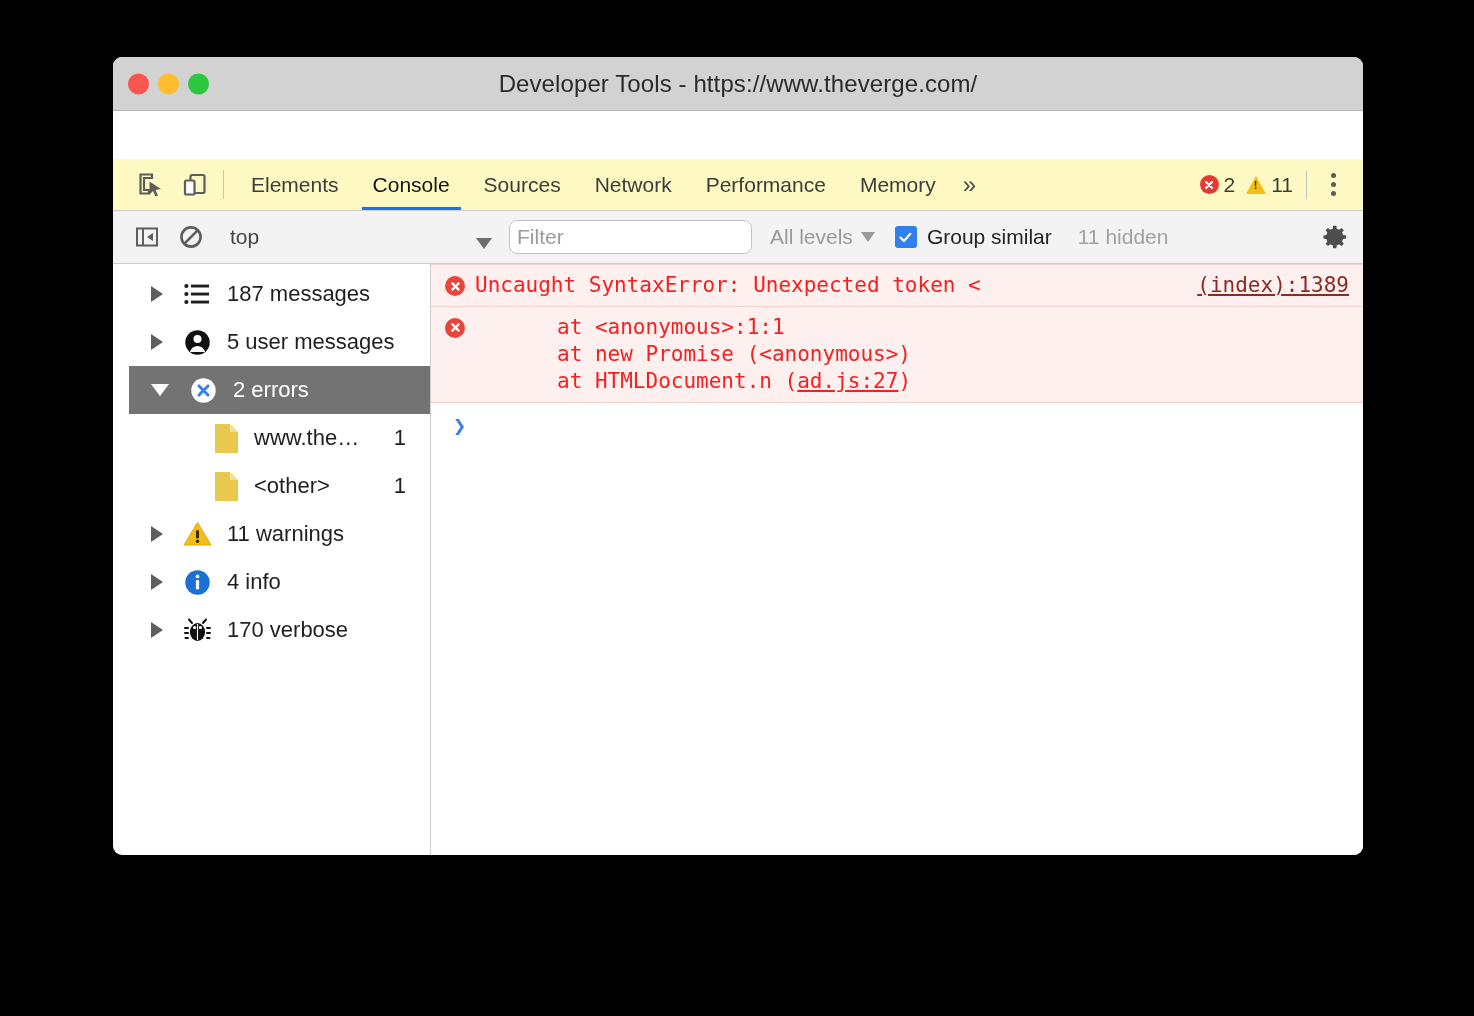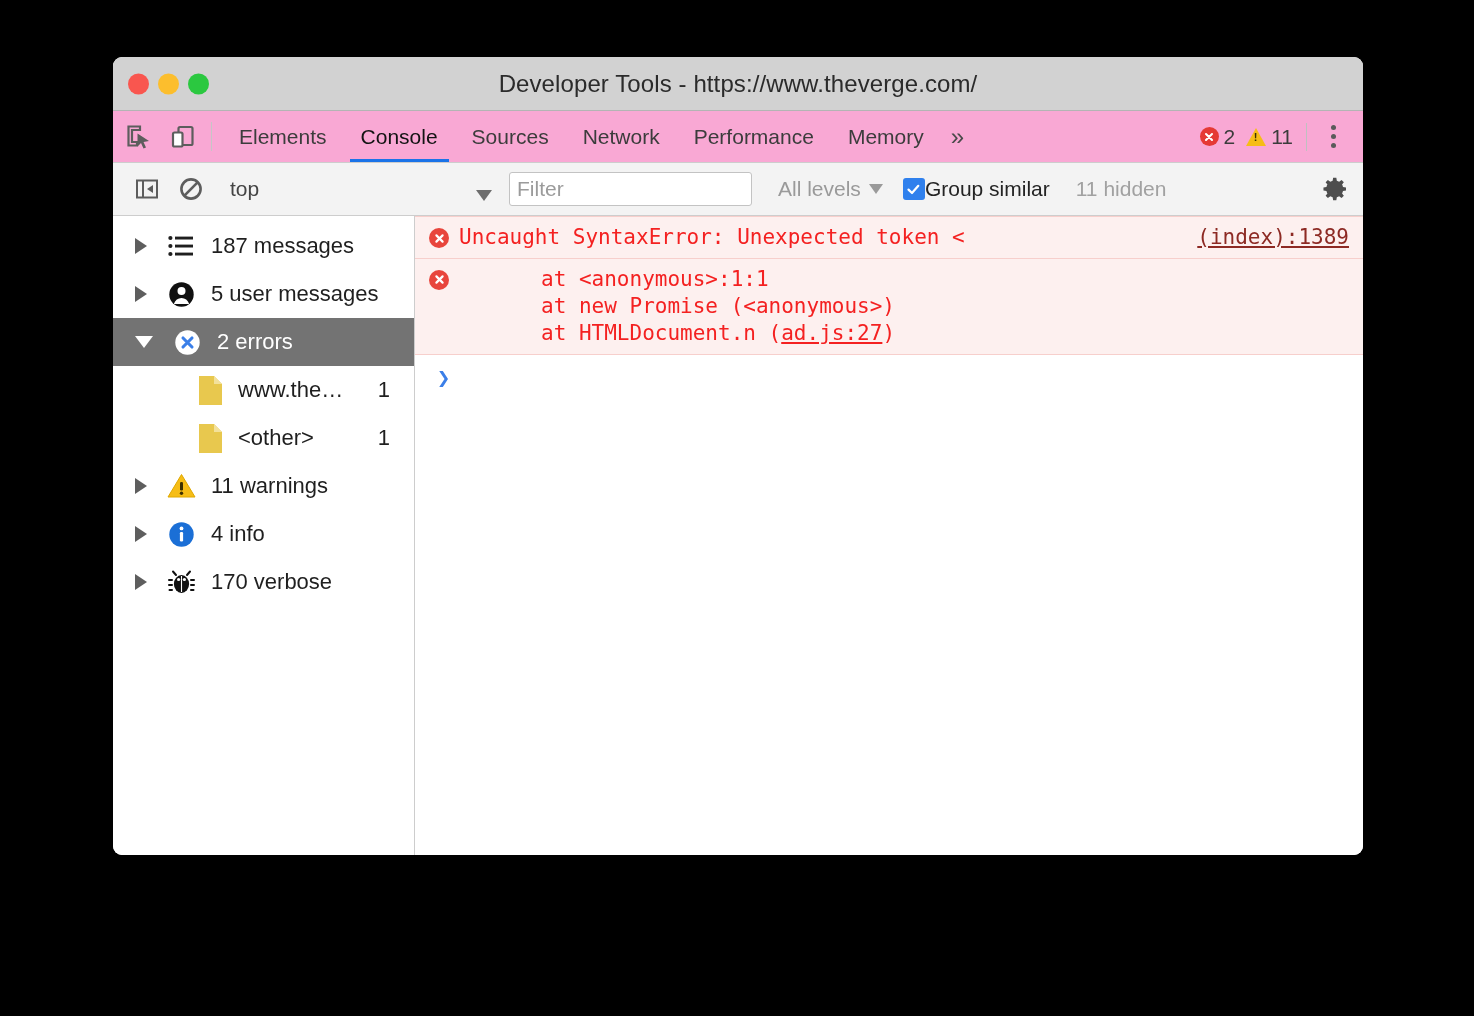--- a/index.html
+++ b/index.html
@@ -47,26 +47,27 @@
     width: 100%;
     text-align: center;
     font-size: 24px;
     color: #2b2b2b;
     letter-spacing: 0.1px;
   }
 
   
   #tabbar {
     height: 52px;
-    background: #f9a8d4;
+    background: #fef9c3;
     border-bottom: 1px solid #cdcdcd;
     display: flex;
     align-items: stretch;
     flex: 0 0 auto;
-    padding-left: 4px;
+    padding-left: 16px;
+    margin-top: 48px;
   }
   .tb-icon-btn {
     width: 44px;
     display: flex; align-items: center; justify-content: center;
     cursor: pointer;
   }
   .tb-sep {
     width: 1px; background: #c6c6c6;
     margin: 11px 10px 11px 6px;
     flex: 0 0 auto;
@@ -155,42 +156,42 @@
   #context-label { flex: 1; }
   .caret {
     width: 0; height: 0;
     border-left: 8px solid transparent;
     border-right: 8px solid transparent;
     border-top: 11px solid #6d6d6d;
   }
   #filter-input {
     width: 243px; height: 34px;
     border: 1px solid #c3c3c3;
-    border-radius: 3px;
+    border-radius: 8px;
     background: #fff;
     font-size: 21px;
     color: #222;
     padding: 0 7px;
     font-family: "Liberation Sans", sans-serif;
   }
   #filter-input::placeholder { color: #9b9b9b; }
   #levels-select {
     display: flex; align-items: center; gap: 8px;
-    margin-left: 26px;
+    margin-left: 18px;
     font-size: 21px; color: #9a9a9a;
     cursor: pointer;
   }
   .caret-grey {
     width: 0; height: 0;
     border-left: 7px solid transparent;
     border-right: 7px solid transparent;
     border-top: 10px solid #9a9a9a;
   }
   #group-similar {
-    display: flex; align-items: center; 
+    display: flex; align-items: center; gap: 10px;
     margin-left: 20px;
     font-size: 21px; color: #242424;
     cursor: pointer;
   }
   #gs-box {
     width: 22px; height: 22px; border-radius: 3px;
     background: #2f80ed;
     display: flex; align-items: center; justify-content: center;
   }
   #hidden-count {
@@ -198,21 +199,21 @@
     font-size: 21px; color: #a1a1a1;
   }
   #gear {
     margin-left: auto;
     width: 56px;
     display: flex; align-items: center; justify-content: center;
     cursor: pointer;
   }
 
   
-  #body { flex: 1; display: flex; min-height: 0; }
+  #body { flex: 1; display: flex; min-height: 0; margin-left: 16px; }
 
   
   #sidebar {
     width: 302px;
     background: #ffffff;
     border-right: 1px solid #cdcdcd;
     padding-top: 6px;
     overflow: hidden;
     flex: 0 0 auto;
   }

